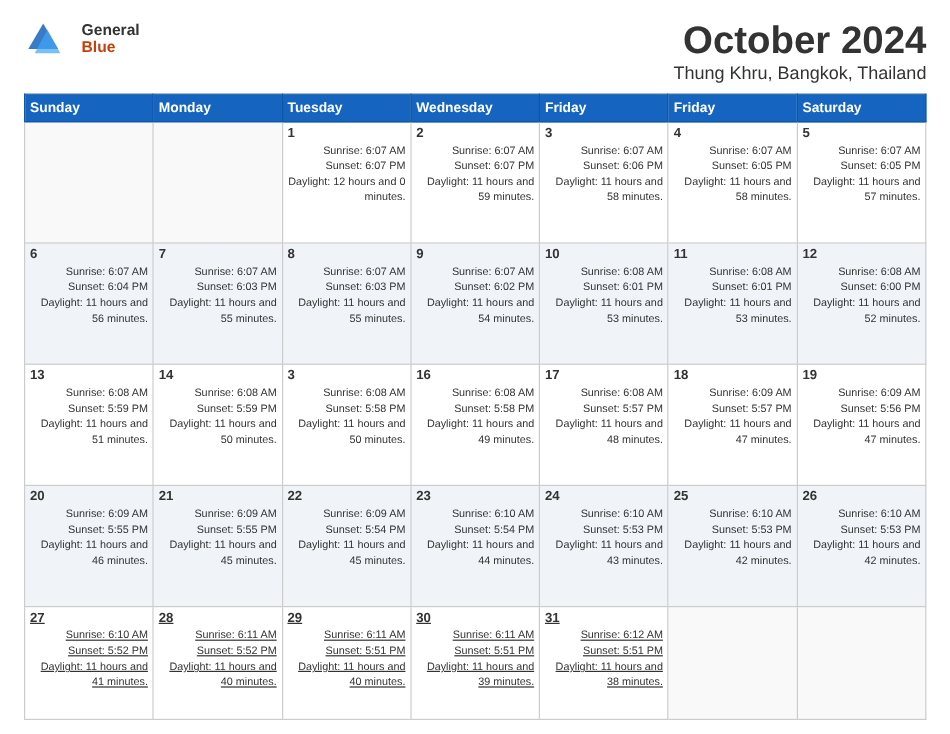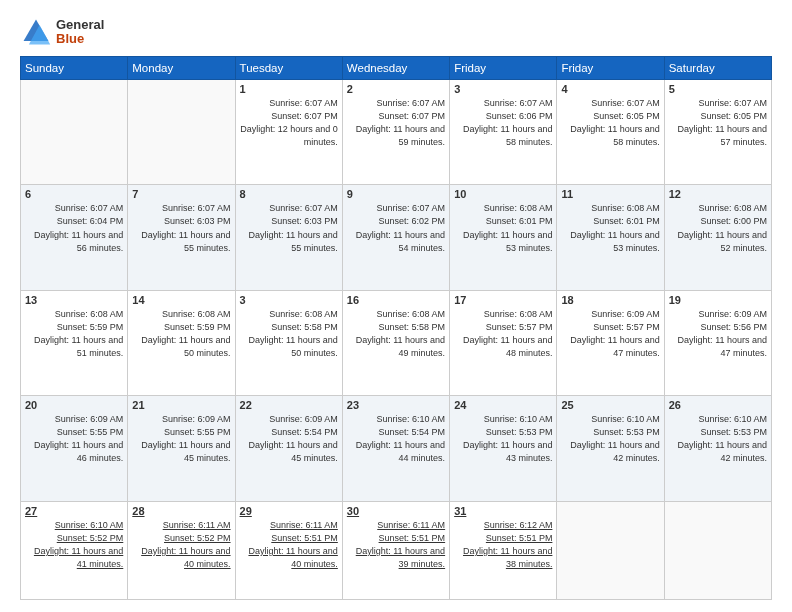--- a/index.html
+++ b/index.html
@@ -19,21 +19,21 @@
     }
     .header {
       display: flex;
       justify-content: space-between;
       align-items: flex-start;
       margin-bottom: 8px;
     }
     .logo {
       display: flex;
       align-items: center;
-      gap: 4px;
+      gap: 16px;
     }
     .logo-text {
       display: flex;
       flex-direction: column;
       font-size: 13px;
       font-weight: bold;
       line-height: 1.1;
     }
     .logo-text .general { color: #333; }
     .logo-text .blue { color: #c2410c; }
@@ -59,21 +59,21 @@
       flex: 1;
       border: 1px solid #ccc;
       border-collapse: collapse;
       width: 100%;
       table-layout: fixed;
     }
     .calendar th {
       background: #1565c0;
       color: #fff;
       font-size: 11.5px;
-      font-weight: normal;
+      font-weight: bold;
       padding: 5px 4px;
       text-align: left;
       border: 1px solid #1255a0;
     }
     .calendar td {
       border: 1px solid #ccc;
       vertical-align: top;
       padding: 3px 4px;
       font-size: 9.5px;
       color: #333;
@@ -110,20 +110,24 @@
   <div class="header">
     <div class="logo">
       <svg class="logo-icon" viewBox="0 0 36 36">
         <polygon points="18,4 32,28 4,28" fill="#1565c0" opacity="0.85"></polygon>
         <polygon points="22,10 34,32 10,32" fill="#42a5f5" opacity="0.7"></polygon>
       </svg>
       <div class="logo-text">
         <span class="general">General</span>
         <span class="blue">Blue</span>
       </div>
+    </div>
+    <div class="title-section">
+      <div class="month-title">October 2024</div>
+      <div class="location-title">Thung Khru, Bangkok, Thailand</div>
     </div>
   </div>
 
   <table class="calendar">
     <thead>
       <tr>
         <th>Sunday</th>
         <th>Monday</th>
         <th>Tuesday</th>
         <th>Wednesday</th>

